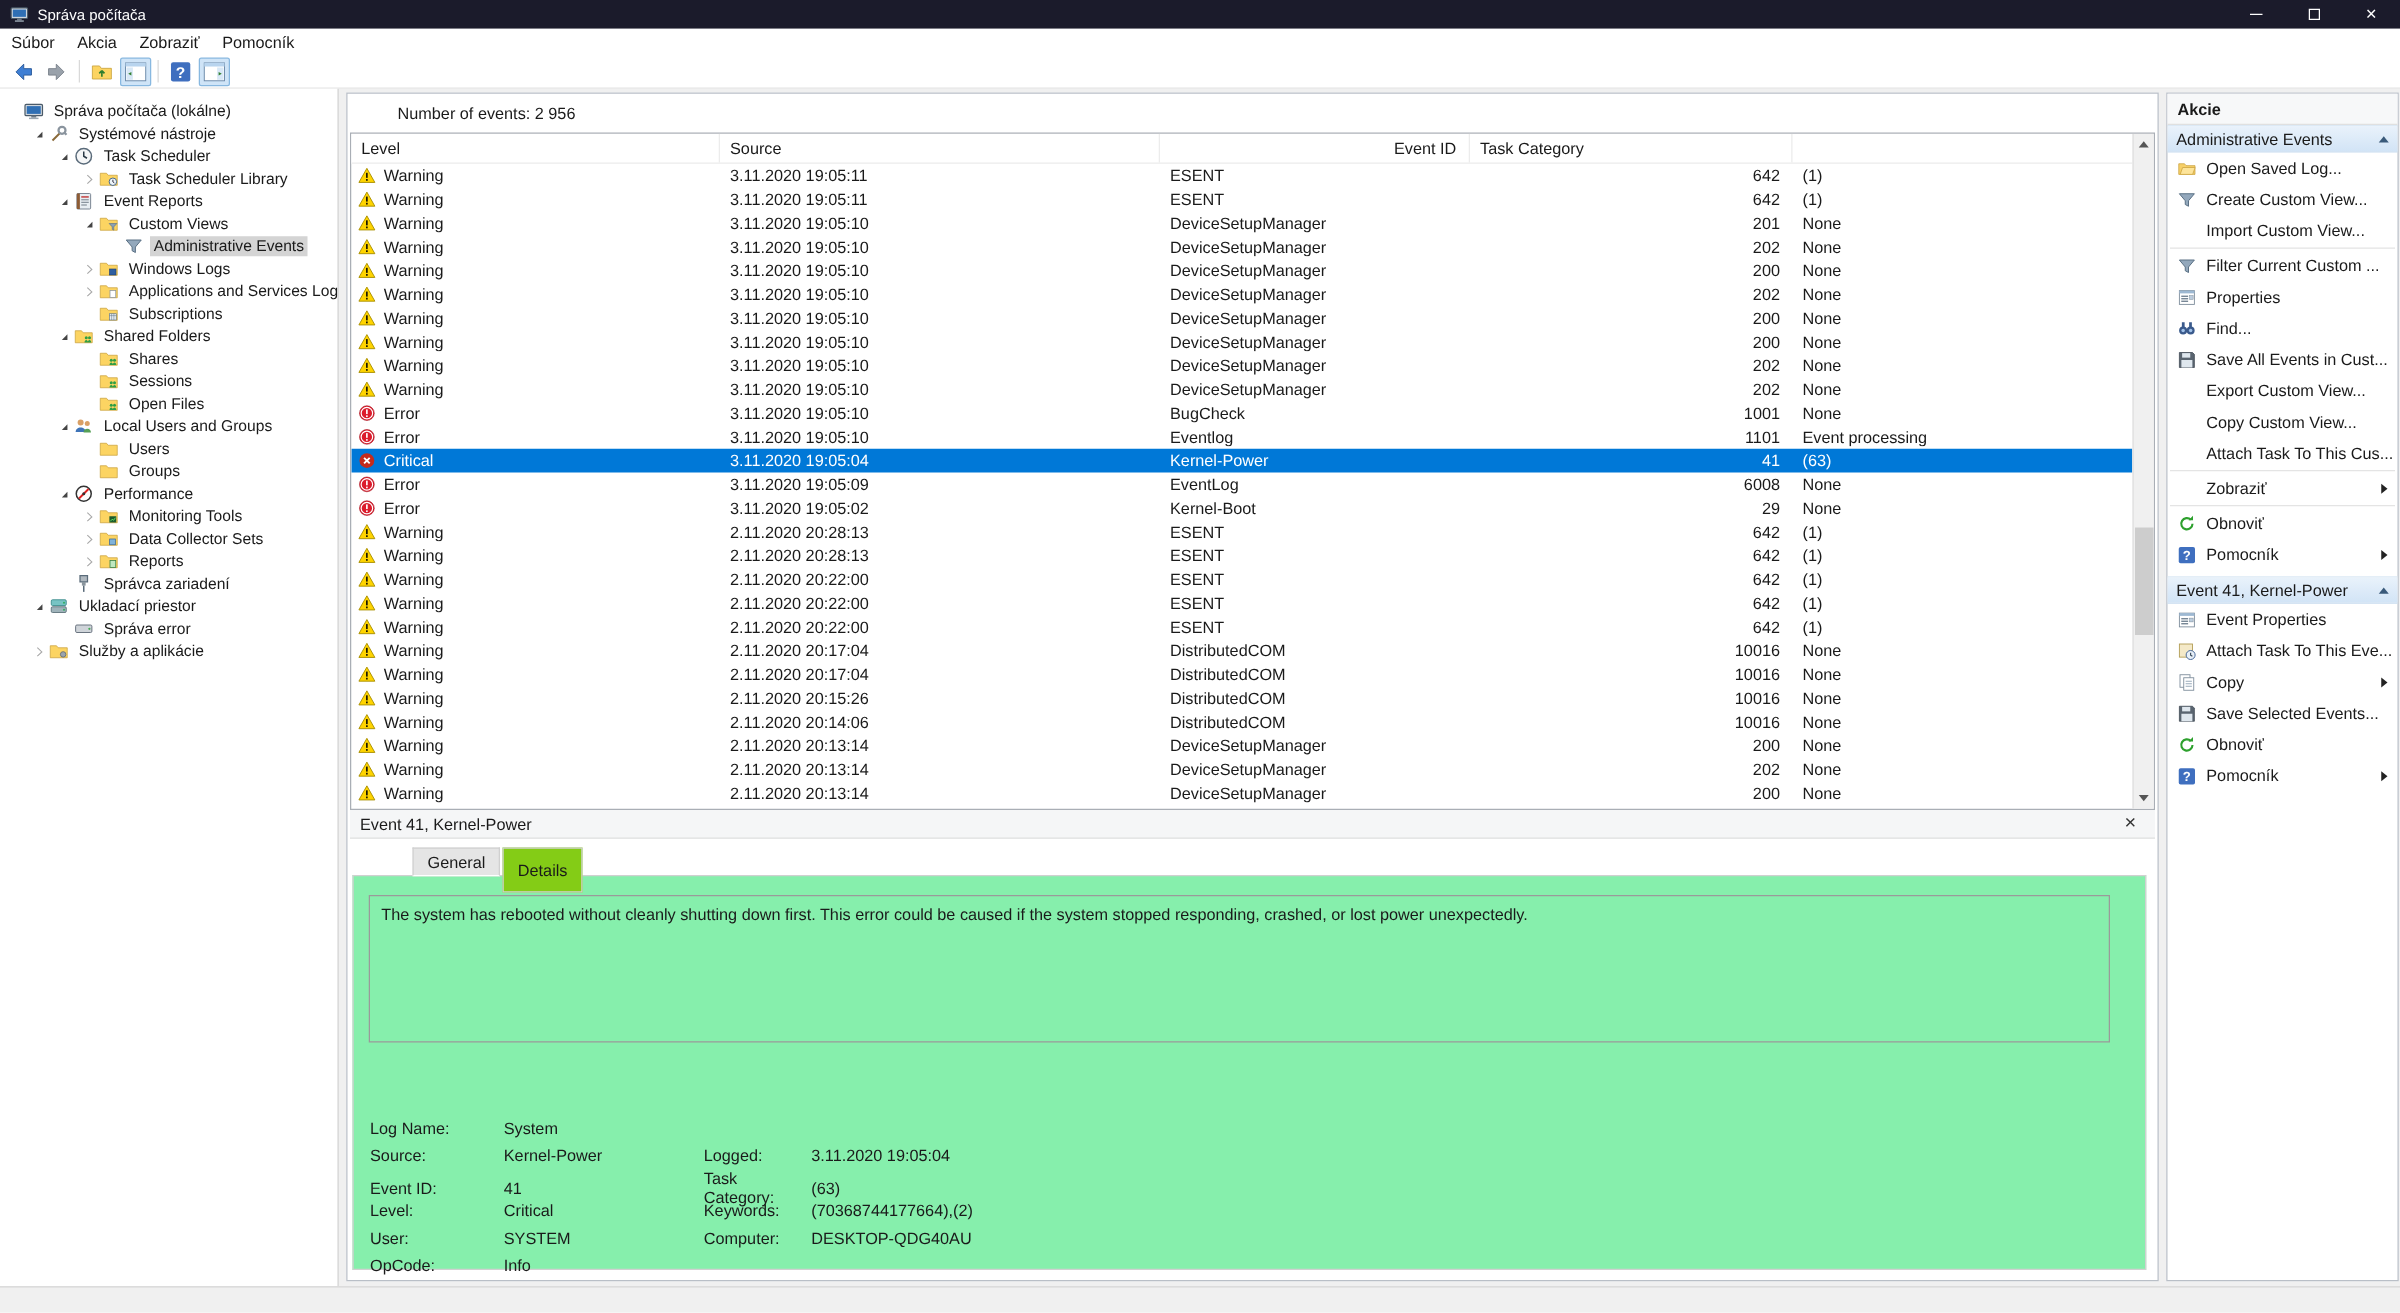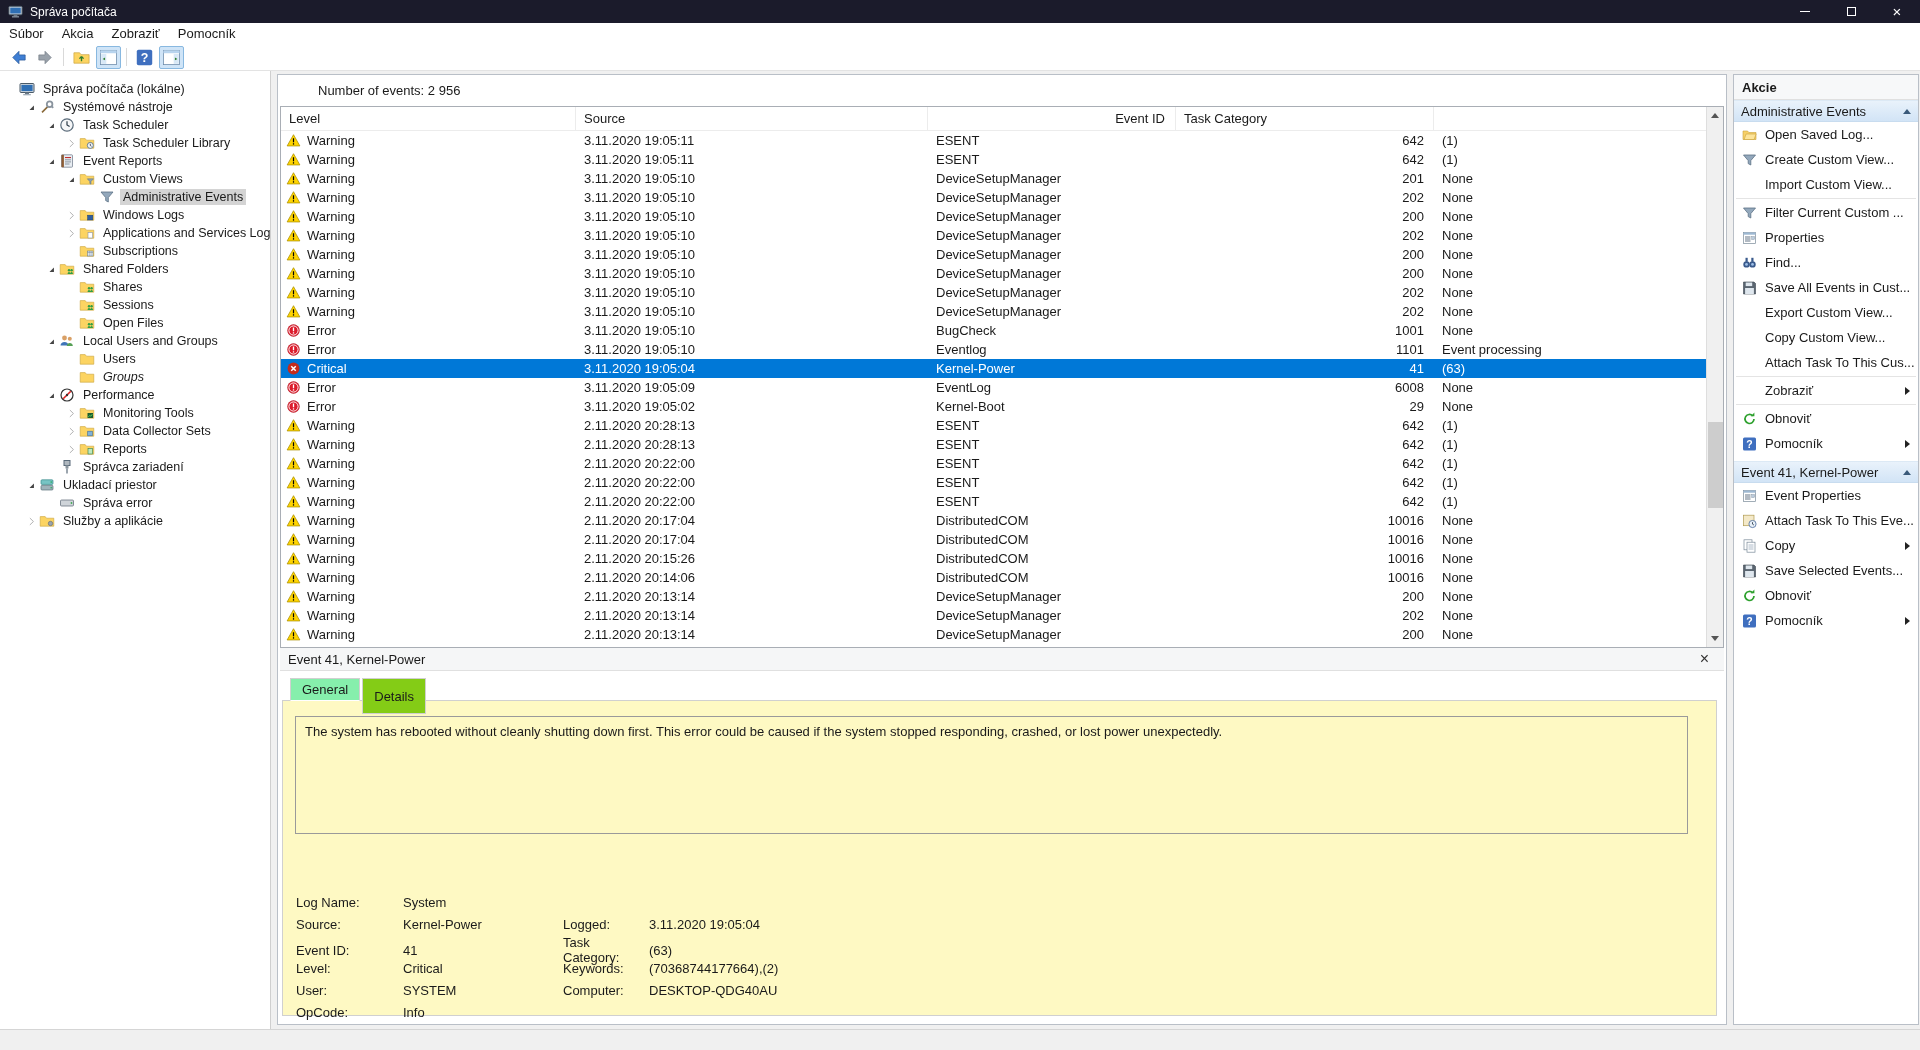--- a/index.html
+++ b/index.html
@@ -57,22 +57,22 @@
   .tri-up { width:0; height:0; border-left:4px solid transparent; border-right:4px solid transparent; border-bottom:5px solid #555; }
   .tri-down { width:0; height:0; border-left:4px solid transparent; border-right:4px solid transparent; border-top:5px solid #555; }
   .vs-thumb { position:absolute; left:1px; width:15px; top:315px; height:86px; background:#cdcdcd; }
 
   
   .details { position:absolute; left:2px; right:2px; bottom:2px; height:374px; background:#fff; }
   .details-header { position:absolute; top:0; left:0; right:0; height:23px; background:#f5f6f7; border-bottom:1px solid #e0e0e0; display:flex; align-items:center; padding-left:8px; font-size:13px; }
   .details-close { margin-left:auto; margin-right:15px; font-size:16px; color:#333; line-height:1; }
   .tab-strip { position:absolute; top:30px; left:10px; height:23px; display:flex; font-size:13px; z-index:3; }
   .tab { box-sizing:border-box; border:1px solid #d0d0d0; background:#84cc16; padding:0 11px; margin-right:2px; height:36px; margin-top:0; display:flex; align-items:center; }
-  .tab.active { height:23px; margin-top:0; background:#86efac; border-bottom:1px solid #fff; position:relative; z-index:4; }
-  .tab-page { position:absolute; top:52px; left:2px; right:7px; bottom:6px; border:1px solid #d0d0d0; background:#fef9c3; }
+  .tab.active { height:23px; margin-top:0; background:#e5e5e5; border-bottom:1px solid #fff; position:relative; z-index:4;margin-left:40px; }
+  .tab-page { position:absolute; top:52px; left:2px; right:7px; bottom:6px; border:1px solid #d0d0d0; background:#86efac; }
   .desc-box { position:absolute; top:15px; left:12px; right:28px; height:118px; border:1px solid #9a9a9a; padding:6px 9px; font-size:13px; overflow:hidden; line-height:1.35; }
   .fields { position:absolute; top:190px; left:13px; font-size:13px; }
   .frow { display:grid; grid-template-columns:107px 160px 86px auto; height:22px; align-items:center; }
   .link { color:#0563c1; text-decoration:underline; }
 
   
   .actions-pane { position:absolute; left:1733px; top:74px; width:186px; height:951px; background:#fff; border:1px solid #b9bfc7; }
   .actions-title { height:25px; display:flex; align-items:center; padding-left:8px; font-size:13px; font-weight:bold; border-bottom:1px solid #e0e0e0; background:#f7f8f9;text-align:right; }
   .asec-header { height:22px; display:flex; align-items:center; padding:0 7px; font-size:13px; background:linear-gradient(#e9f2fb,#d2e4f6); border-top:1px solid #dce9f5; border-bottom:1px solid #c8dcef; }
   .asec-header.gap { margin-top:5px; }
@@ -380,21 +380,21 @@
     </div>
     <div class="tree-item" style="padding-left: 64px;">
       <span class="expander"></span>
       <span class="icon">
         <svg viewBox="0 0 16 16">
           <path d="M1.2 3.6h5l1.3 1.6h7.3v8H1.2z" fill="#fcd462" stroke="#c9a23d" stroke-width="0.6"></path>
         </svg>
       </span>
       <span class="label">Users</span>
     </div>
-    <div class="tree-item" style="padding-left: 64px; font-style: italic;">
+    <div class="tree-item" style="padding-left: 64px;">
       <span class="expander"></span>
       <span class="icon">
         <svg viewBox="0 0 16 16">
           <path d="M1.2 3.6h5l1.3 1.6h7.3v8H1.2z" fill="#fcd462" stroke="#c9a23d" stroke-width="0.6"></path>
         </svg>
       </span>
       <span class="label">Groups</span>
     </div>
     <div class="tree-item" style="padding-left: 44px;">
       <span class="expander">

